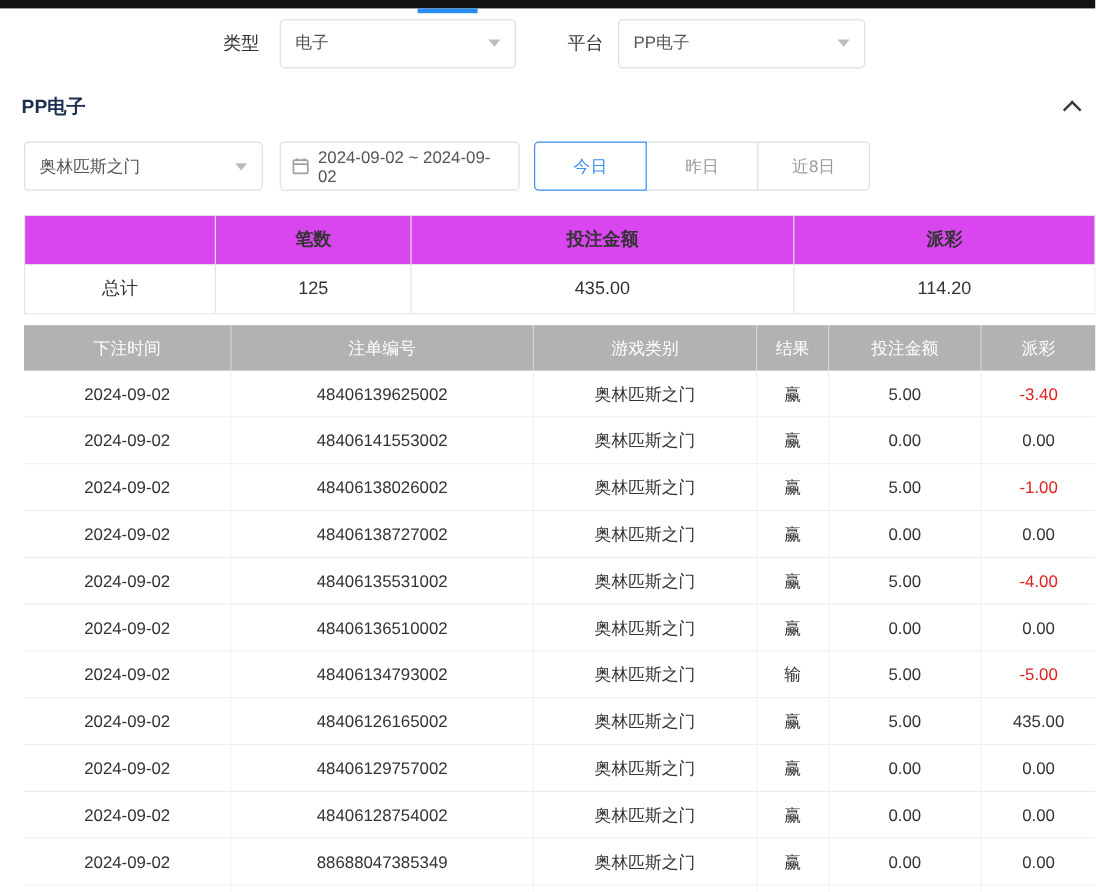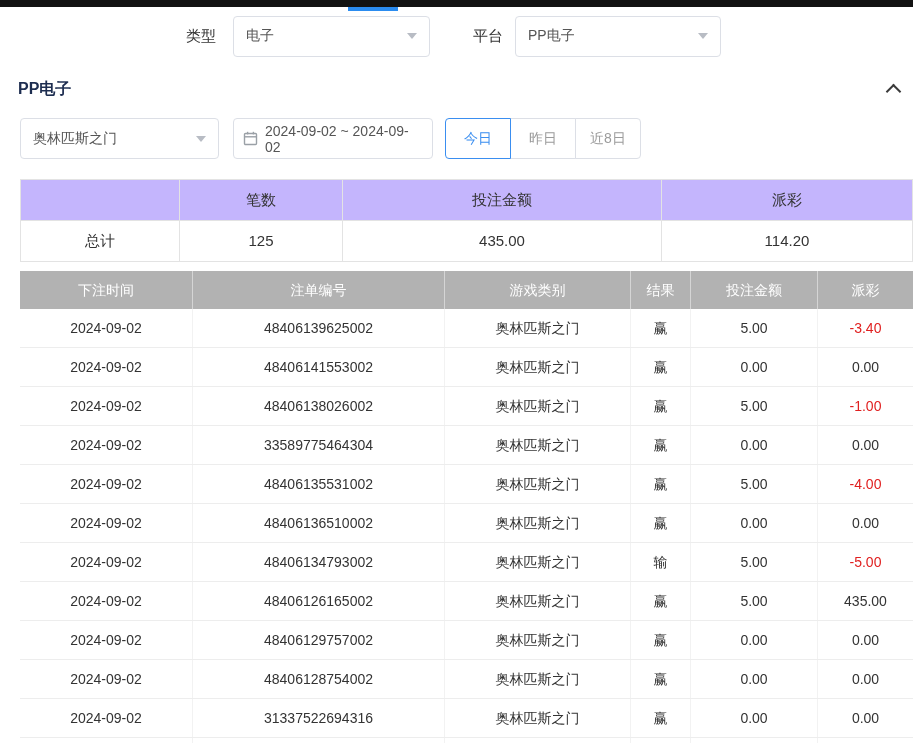--- a/index.html
+++ b/index.html
@@ -30,34 +30,34 @@
                 transform:rotate(45deg); margin-top:5px; cursor:pointer; }
 
   
   .controls-row { position:absolute; top:118px; left:20px; display:flex; align-items:center; }
   .game-select { width:199px; }
   .date-input { width:200px; height:41px; margin-left:14px; border:1px solid #dcdfe6; border-radius:4px;
                 display:flex; align-items:center; padding:0 9px; box-sizing:border-box;
                 font-size:14px; color:#555; cursor:pointer; background:#fff; }
   .date-input svg { flex:0 0 auto; margin-right:7px; }
   .btn-group { display:flex; margin-left:12px; }
-  .qbtn { height:41px; width:66px; background:#fff; border:1px solid #dcdfe6; font-size:14px;
+  .qbtn { height:41px; width:94px; background:#fff; border:1px solid #dcdfe6; font-size:14px;
           color:#9b9b9b; cursor:pointer; padding:5px; font-family:inherit; box-sizing:border-box; }
   .qbtn + .qbtn { margin-left:-1px; }
   .qbtn.first { border-radius:4px 0 0 4px; }
   .qbtn.last  { border-radius:0 4px 4px 0; }
   .qbtn.active { color:#3a8ef0; border-color:#3a8ef0; position:relative; z-index:1; }
   .search-btn { height:41px; width:80px; margin-left:12px; background:#5caaf7; color:#fff;
                 border:none; border-radius:4px; font-size:15px; cursor:pointer; font-family:inherit; }
 
   
   .summary-table { position:absolute; top:179px; left:20px; width:893px;
                    border:1px solid #e3e3e3; box-sizing:border-box; font-size:15px; color:#333; background:#fff; }
   .srow { display:flex; height:40px; line-height:40px; }
-  .srow.head { background:#c4b5fd; }
+  .srow.head { background:#d946ef;font-weight:bold; }
   .srow.body { border-top:1px solid #e3e3e3; background:#fff; }
   .scell { text-align:center; box-sizing:border-box; overflow:hidden; }
   .scell + .scell { border-left:1px solid #e3e3e3; }
   .sc0 { width:158px; } .sc1 { width:163px; } .sc2 { width:319px; } .sc3 { flex:1; }
 
   
   .data-table { position:absolute; top:271px; left:20px; width:893px; font-size:14px; }
   .thead { display:flex; height:38px; line-height:38px; background:#b2b2b2; color:#fff; text-align:center; }
   .hcell { box-sizing:border-box; overflow:hidden; }
   .hcell + .hcell { border-left:1px solid rgba(255,255,255,0.45); }
@@ -163,21 +163,21 @@
     <div class="td c0">2024-09-02</div>
     <div class="td c1">48406138026002</div>
     <div class="td c2">奥林匹斯之门</div>
     <div class="td c3">赢</div>
     <div class="td c4">5.00</div>
     <div class="td c5 neg">-1.00</div>
   </div>
 
   <div class="trow">
     <div class="td c0">2024-09-02</div>
-    <div class="td c1">33589775464304</div>
+    <div class="td c1">48406138727002</div>
     <div class="td c2">奥林匹斯之门</div>
     <div class="td c3">赢</div>
     <div class="td c4">0.00</div>
     <div class="td c5">0.00</div>
   </div>
 
   <div class="trow">
     <div class="td c0">2024-09-02</div>
     <div class="td c1">48406135531002</div>
     <div class="td c2">奥林匹斯之门</div>
@@ -226,21 +226,21 @@
     <div class="td c0">2024-09-02</div>
     <div class="td c1">48406128754002</div>
     <div class="td c2">奥林匹斯之门</div>
     <div class="td c3">赢</div>
     <div class="td c4">0.00</div>
     <div class="td c5">0.00</div>
   </div>
 
   <div class="trow">
     <div class="td c0">2024-09-02</div>
-    <div class="td c1">31337522694316</div>
+    <div class="td c1">88688047385349</div>
     <div class="td c2">奥林匹斯之门</div>
     <div class="td c3">赢</div>
     <div class="td c4">0.00</div>
     <div class="td c5">0.00</div>
   </div>
 
   <div class="trow">
     <div class="td c0">2024-09-02</div>
     <div class="td c1">48406125316002</div>
     <div class="td c2">奥林匹斯之门</div>

